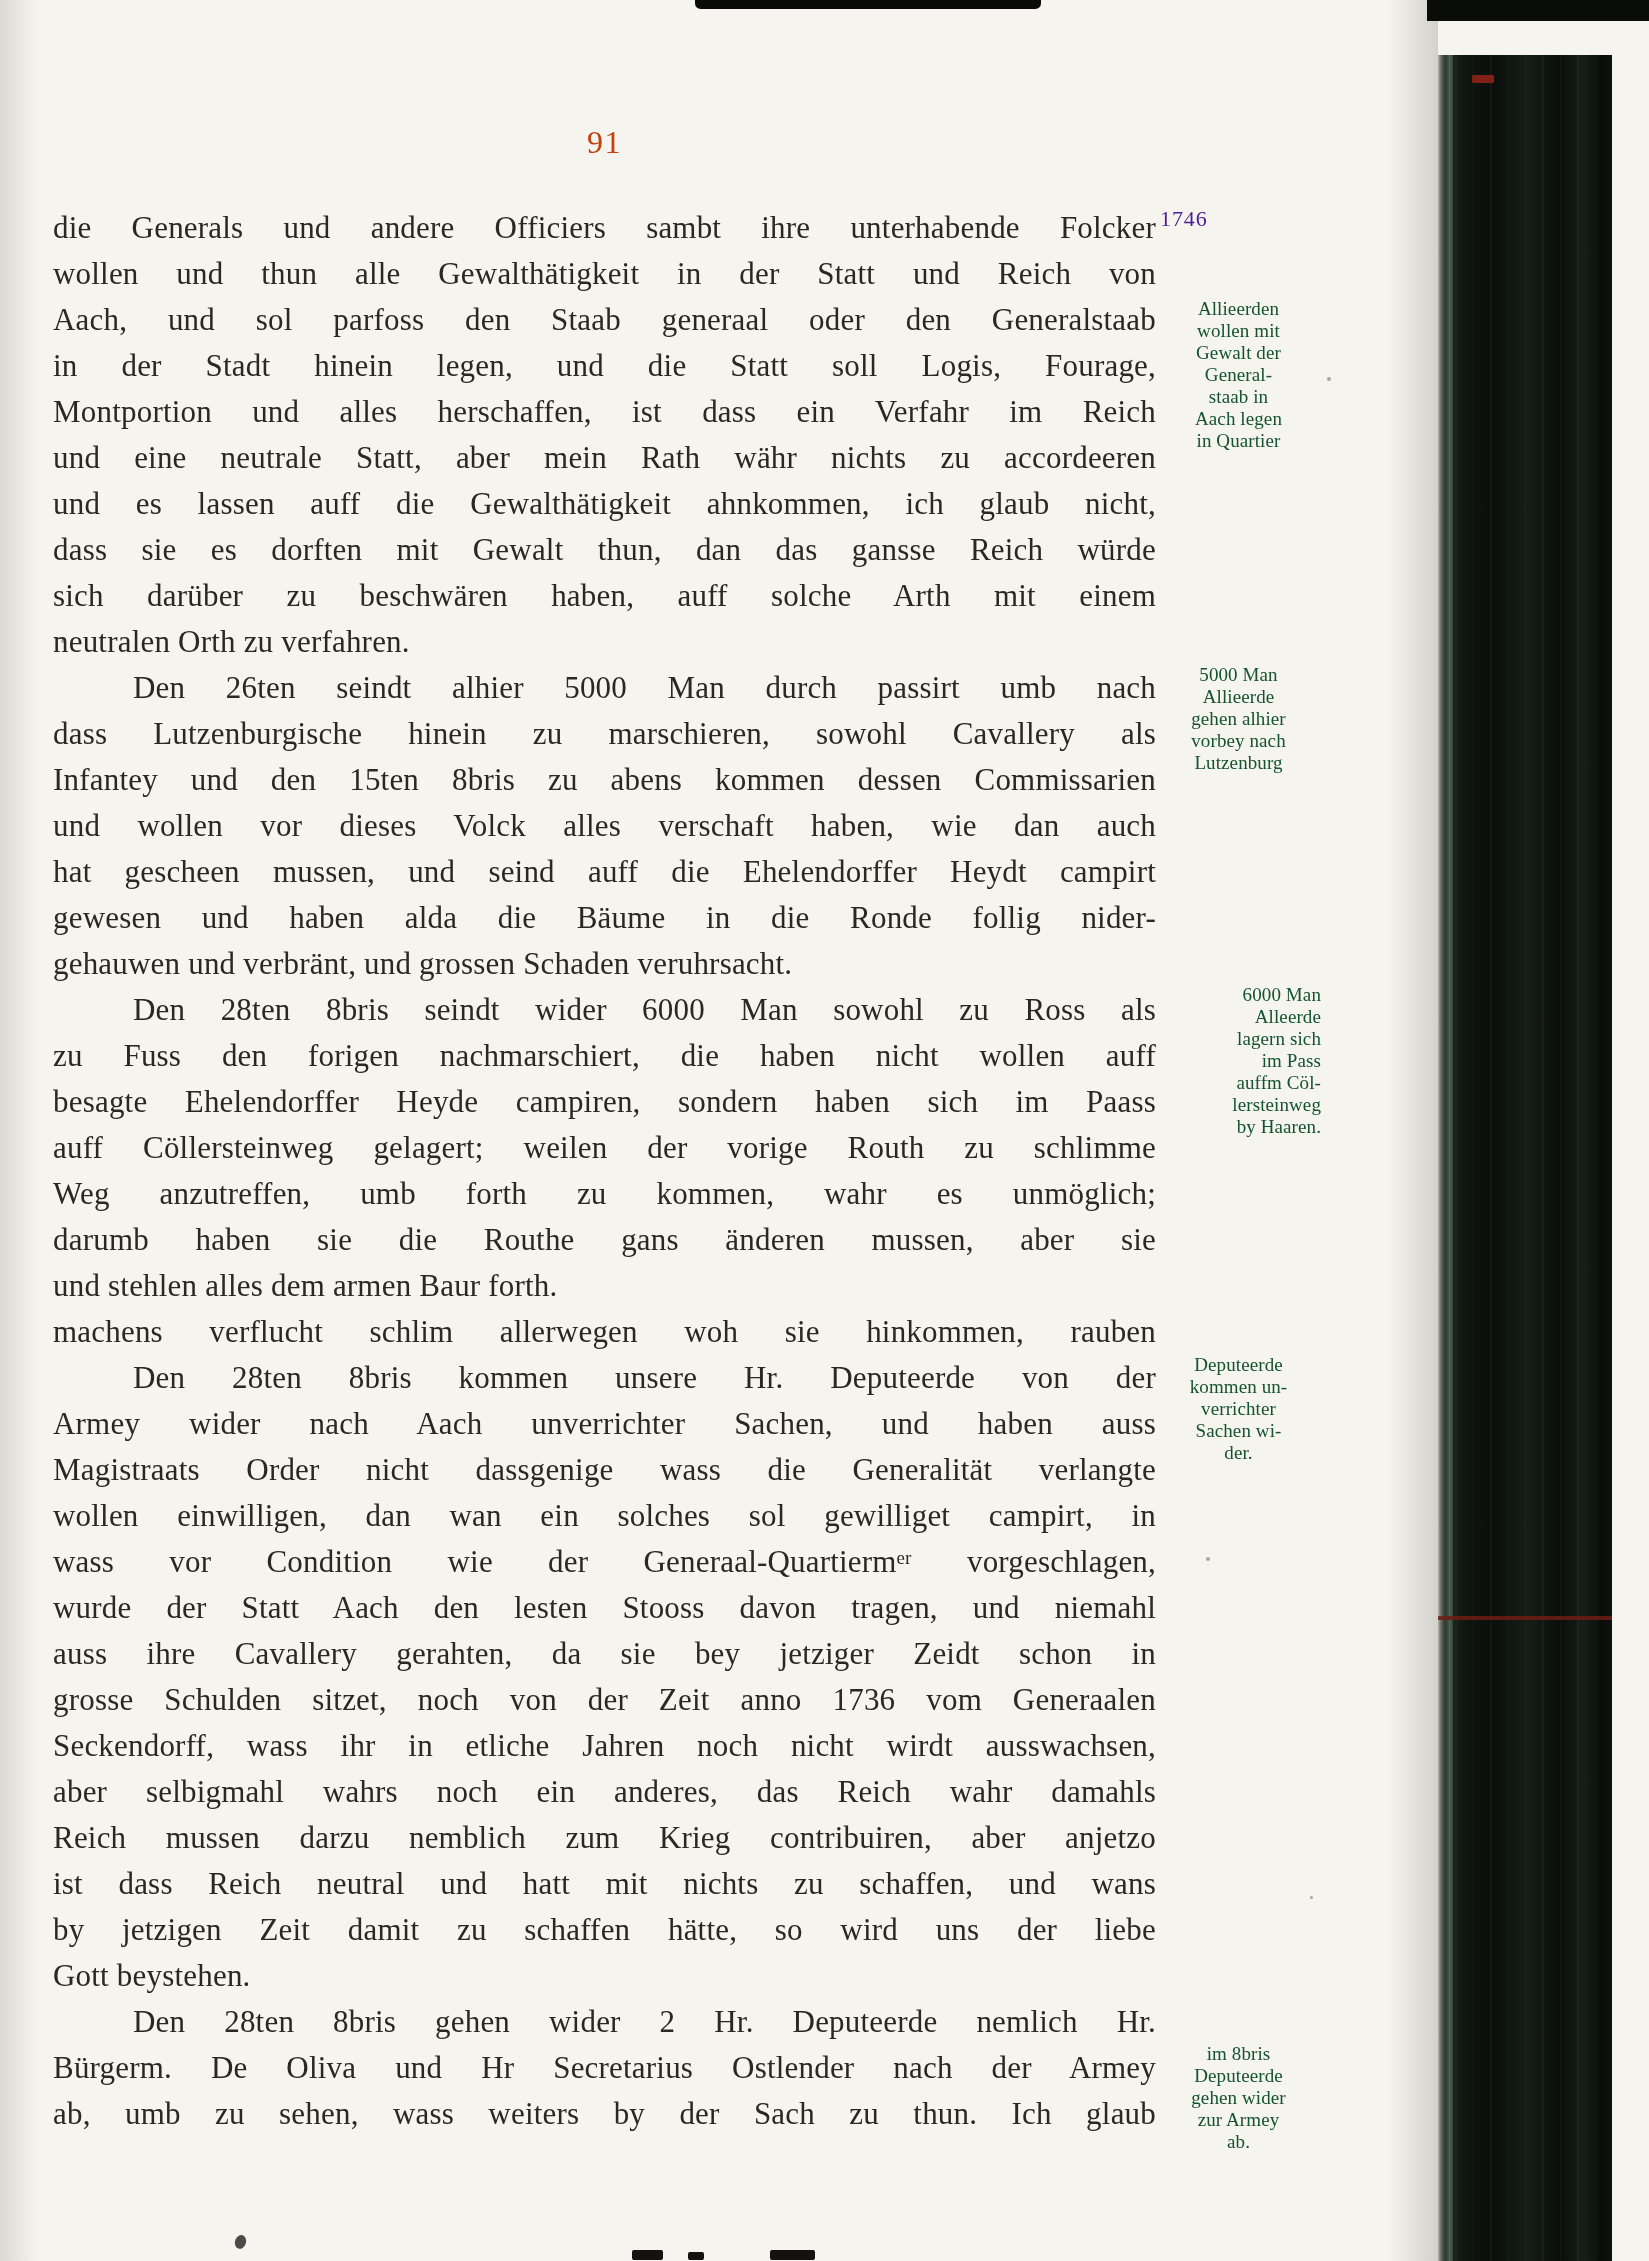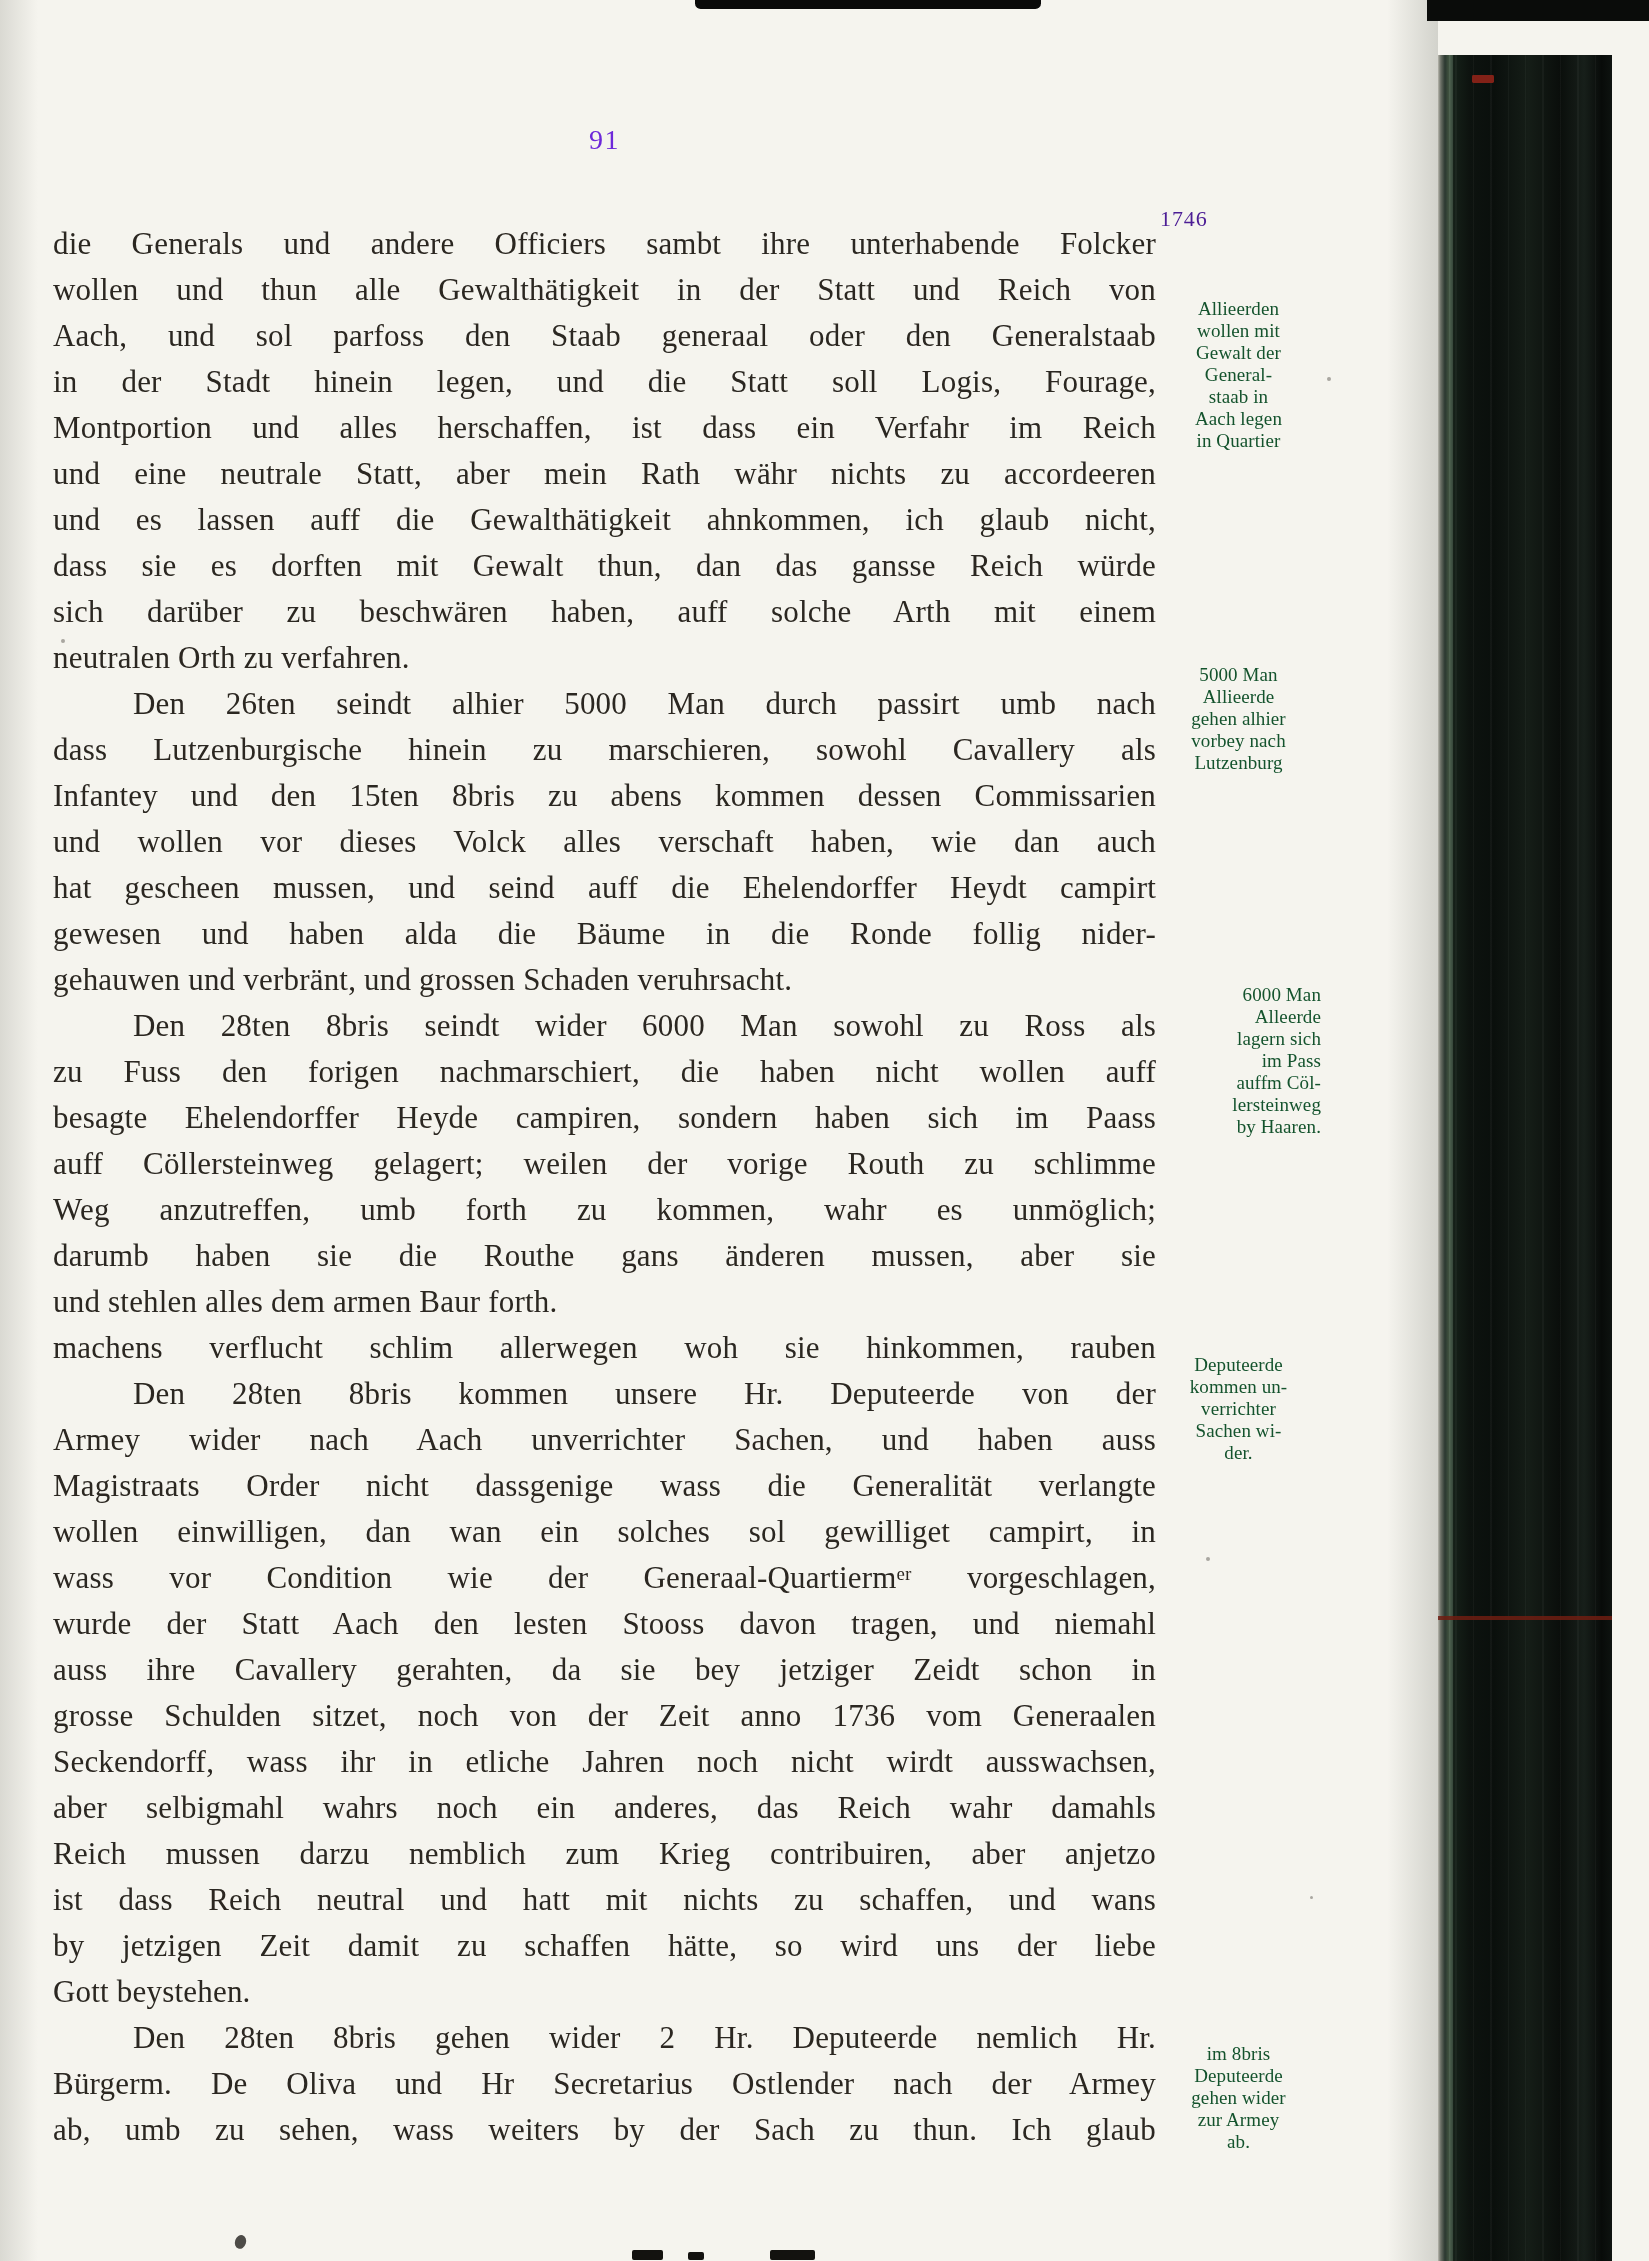--- a/index.html
+++ b/index.html
@@ -14,25 +14,25 @@
     color:#2b2721;
   }
   
   .left-shade{
     position:absolute;left:0;top:0;width:38px;height:100%;
     background:linear-gradient(90deg,rgba(120,120,112,.22),rgba(120,120,112,0));
   }
   
   .page-number{
     position:absolute;left:53px;top:124px;width:1103px;
-    text-align:center;font-size:28px;letter-spacing:1.4px;color:#6d28d9;
+    text-align:center;font-size:32px;letter-spacing:1.4px;color:#c2410c;
   }
   
   .textblock{
-    position:absolute;left:53px;top:221px;width:1103px;
+    position:absolute;left:53px;top:205px;width:1103px;
     font-size:31px;line-height:46px;letter-spacing:0.2px;color:#2b2721;
   }
   .tl{text-align:justify;text-align-last:justify;}
   .tl.endpara{text-align-last:left;}
   .tl.indent{text-indent:80px;}
   
   .year{
     position:absolute;left:1160px;top:206px;
     font-size:22px;letter-spacing:0.9px;color:#4c1d95;
   }

